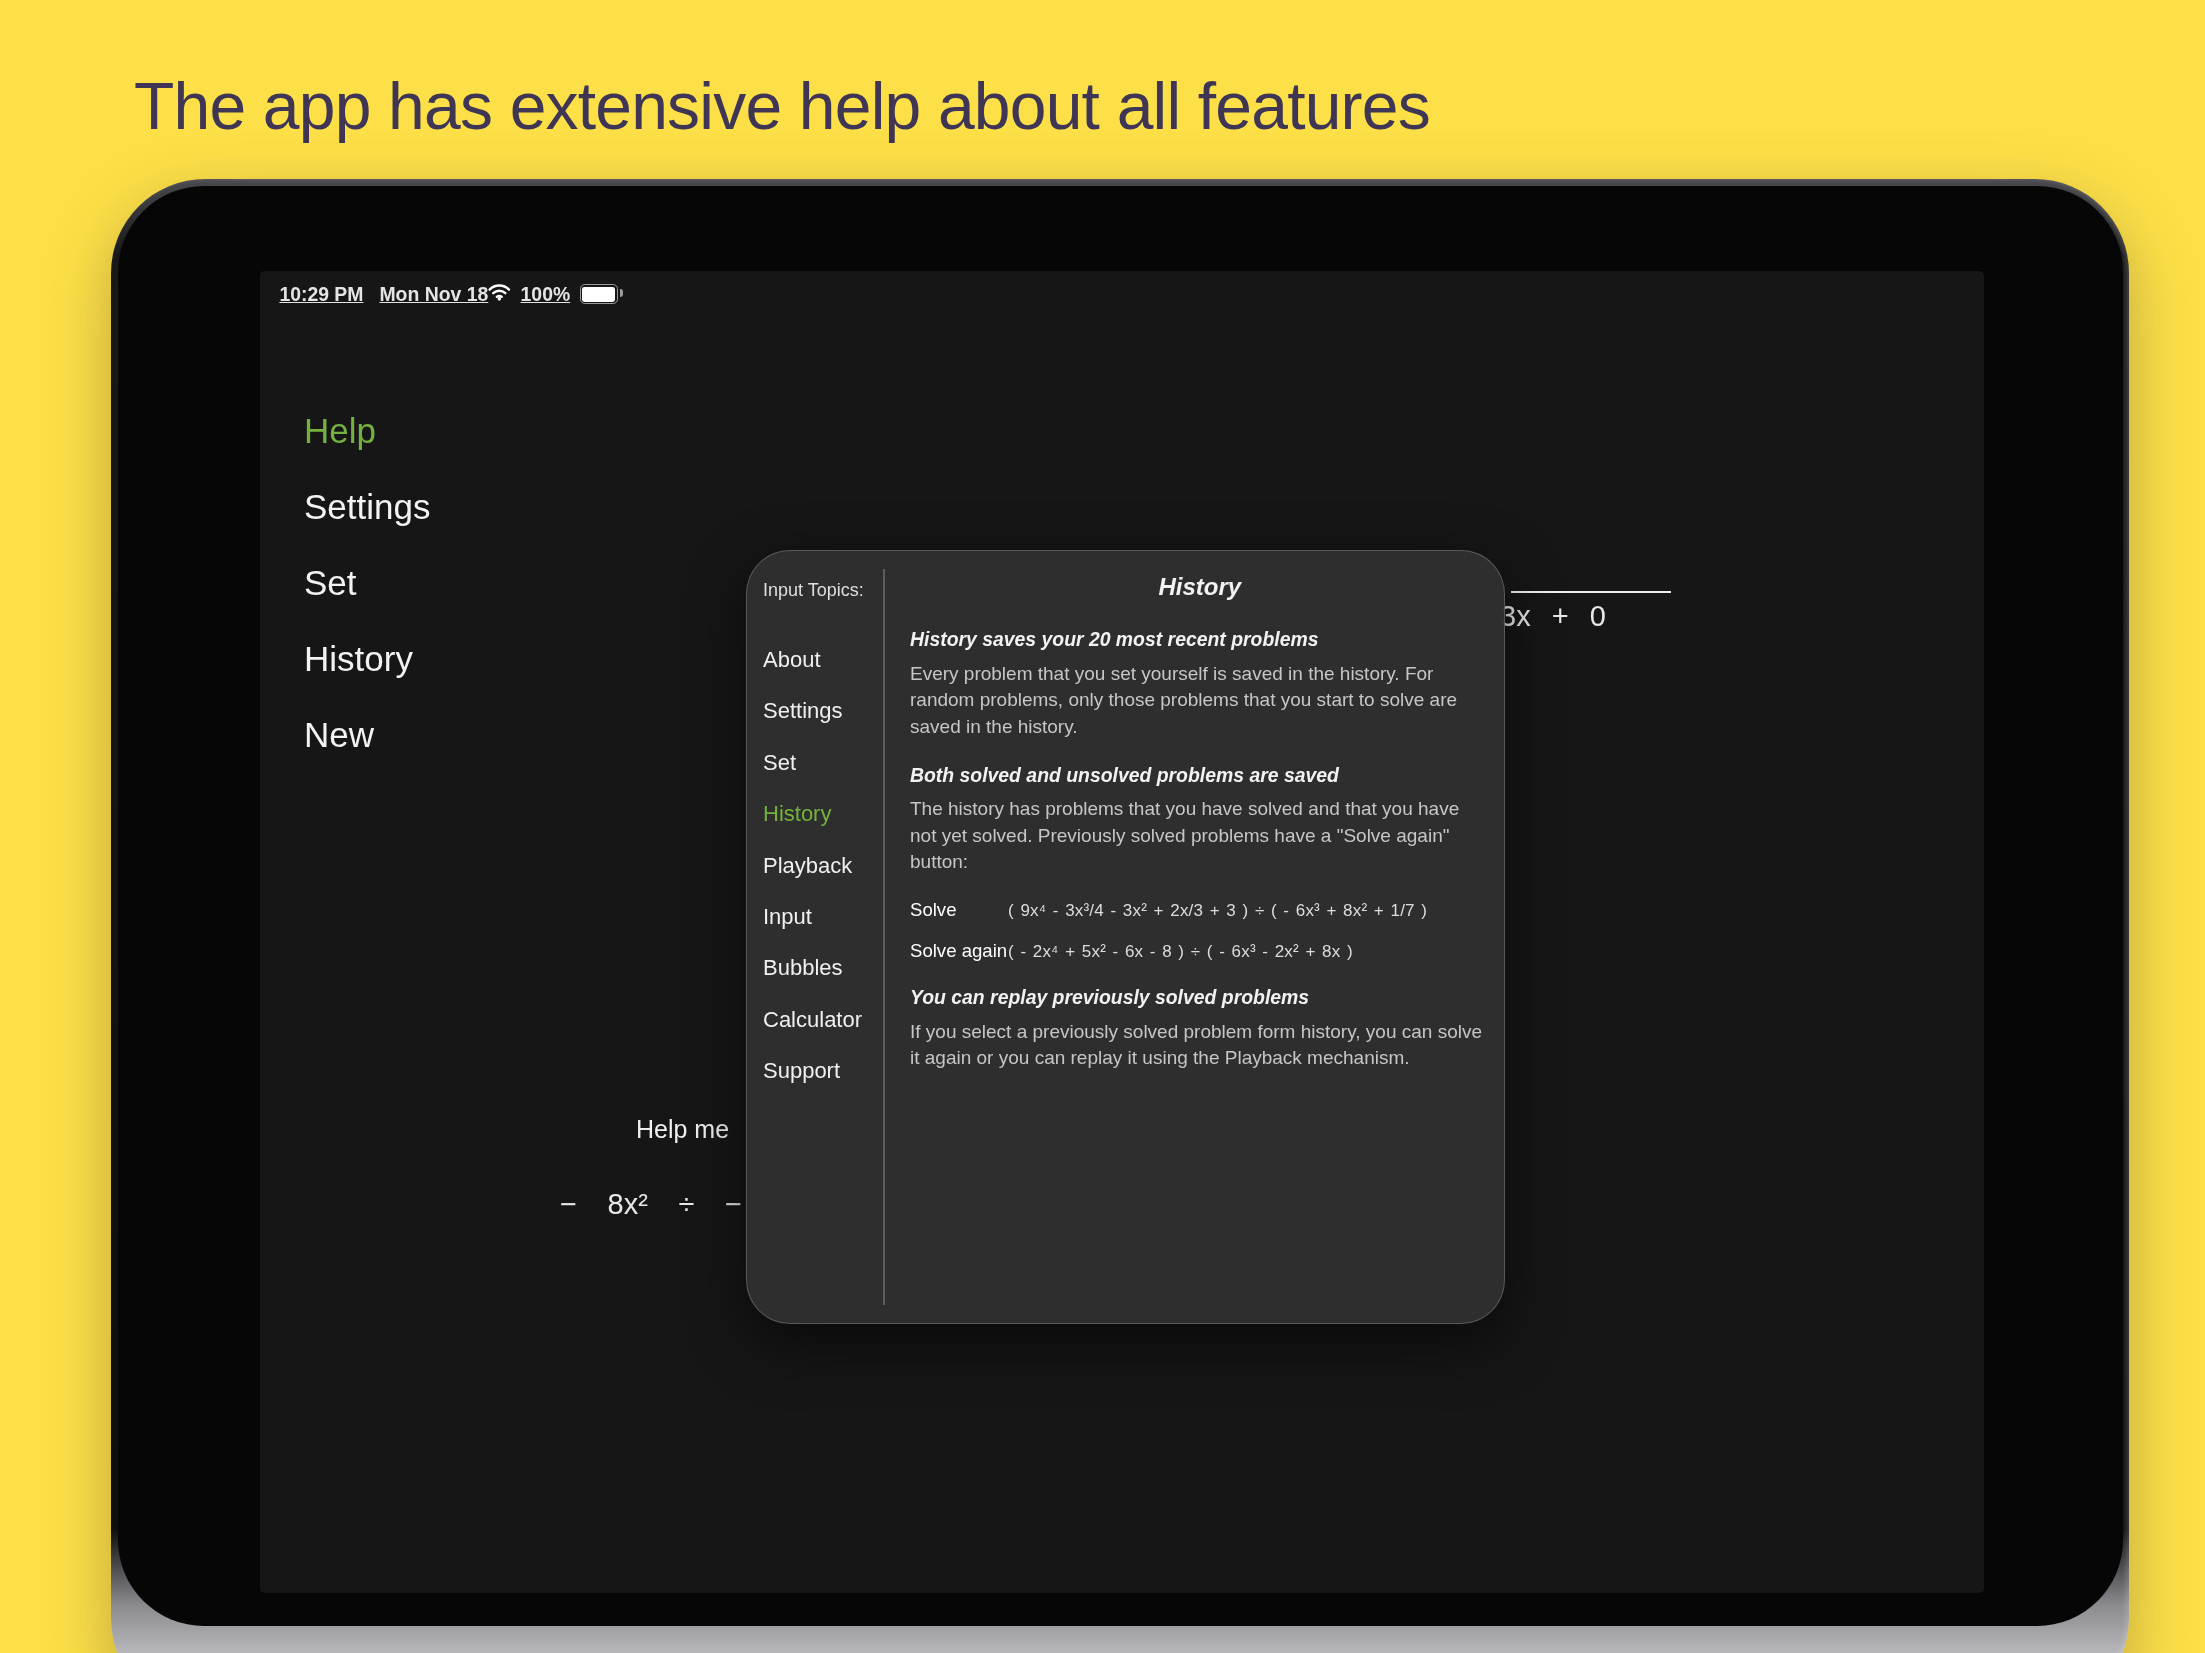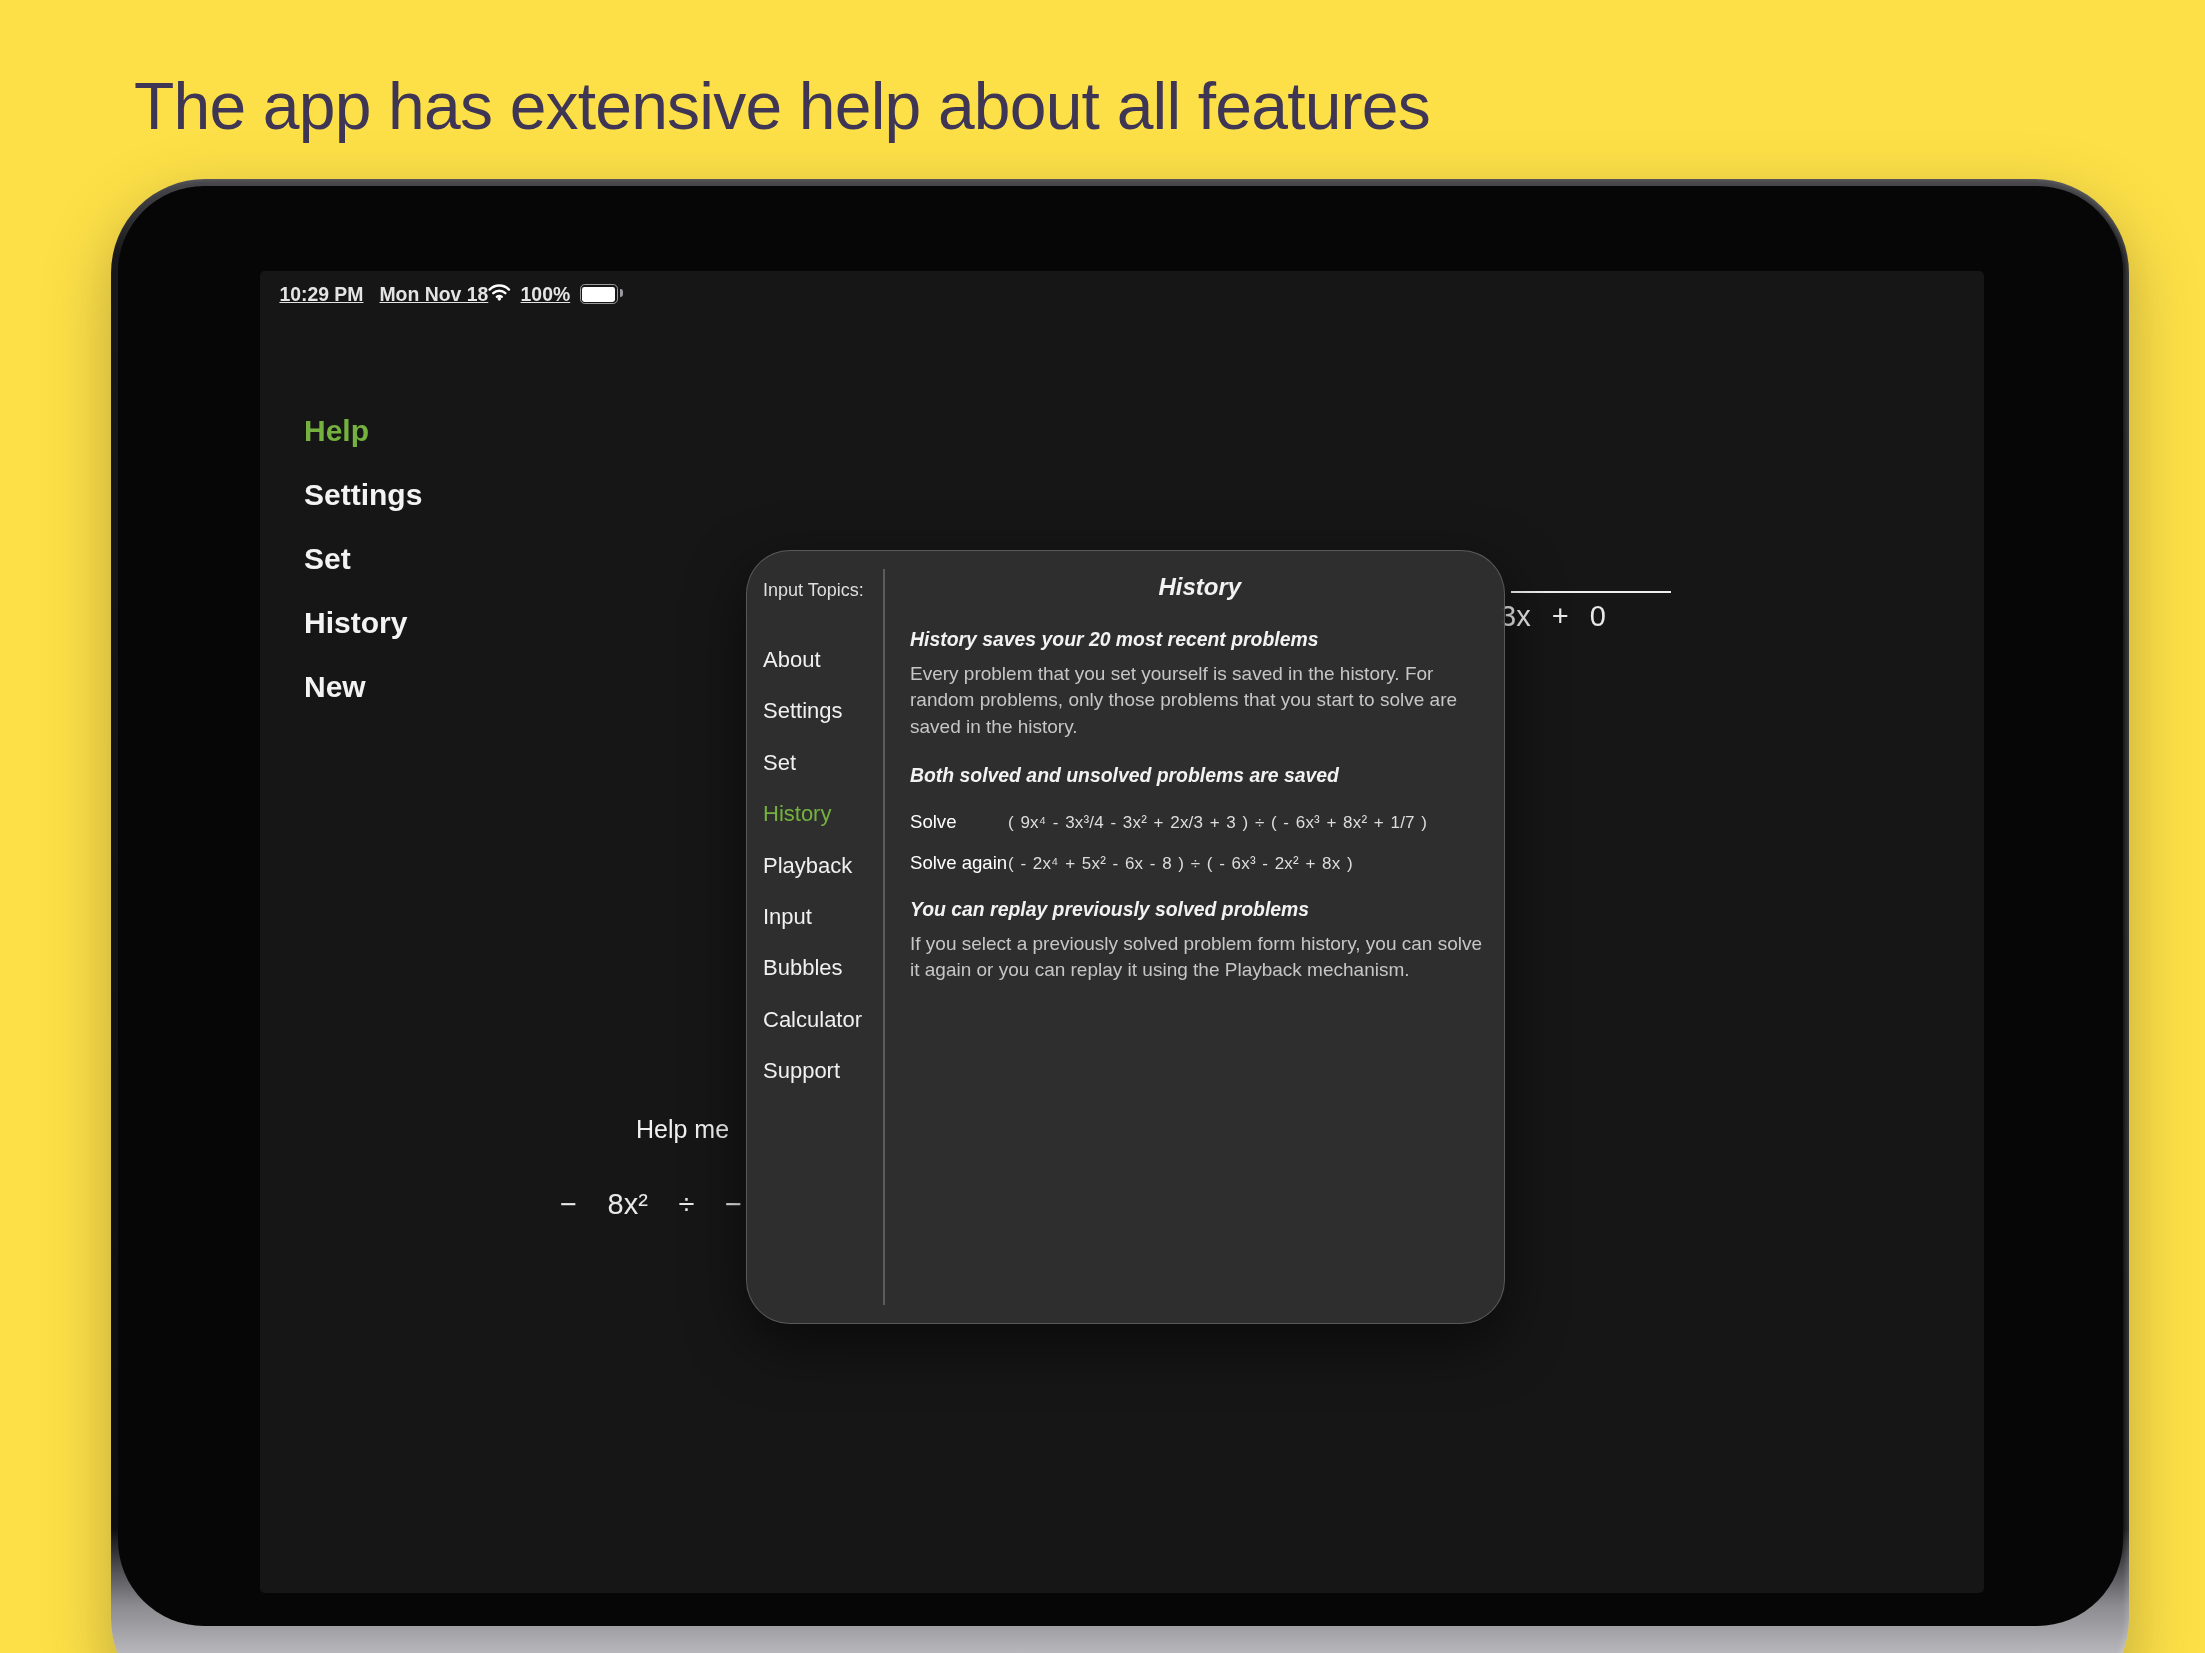--- a/index.html
+++ b/index.html
@@ -27,22 +27,22 @@
   .statusbar{position:absolute;top:9.7px;left:19.4px;right:16px;height:27.4px;display:flex;
              justify-content:flex-start;align-items:center;font-size:19.4px;color:#e4e4e4;text-decoration:underline;}
   .status-left{display:flex;gap:16px;font-weight:700;}
   .status-right{display:flex;align-items:center;gap:9.7px;font-weight:700;}
   .battery{position:relative;width:36px;height:18px;border:1.6px solid #9a9a9e;border-radius:4.8px;}
   .battery-fill{position:absolute;inset:1.6px;background:#ffffff;border-radius:2.4px;}
   .battery-cap{position:absolute;right:-6.5px;top:4px;width:3.2px;height:8px;background:#9a9a9e;
                border-radius:0 2.4px 2.4px 0;}
 
   
-  .sidebar{position:absolute;left:44px;top:142px;display:flex;flex-direction:column;gap:28px;
-           font-size:30px;color:#f3f3f3;font-weight:bold;}
+  .sidebar{position:absolute;left:44px;top:142px;display:flex;flex-direction:column;gap:40px;
+           font-size:35px;color:#f3f3f3;}
   .nav-item{line-height:36px;cursor:pointer;}
   .nav-item.active{color:#74b13e;}
 
   
   .help-me{position:absolute;left:376px;top:844px;font-size:25px;color:#f0f0f0;}
   .expr-left{position:absolute;left:300px;top:917px;font-size:29px;color:#e8e8e8;word-spacing:22.6px;}
   .frac{position:absolute;left:1240px;top:320px;color:#e8e8e8;}
   .frac-bar{width:160px;height:2.4px;background:#eeeeee;margin-left:11.3px;}
   .frac-text{font-size:29px;word-spacing:13px;margin-top:6.5px;}
 
@@ -132,20 +132,21 @@
         </div>
         <div class="divider"></div>
 
         <div class="dialog-content">
           <div class="dialog-title">History</div>
 
           <div class="sec-head" style="margin-top:27.4px;">History saves your 20 most recent problems</div>
           <p class="sec-body">Every problem that you set yourself is saved in the history. For random problems, only those problems that you start to solve are saved in the history.</p>
 
           <div class="sec-head">Both solved and unsolved problems are saved</div>
+          <p class="sec-body">The history has problems that you have solved and that you have not yet solved. Previously solved problems have a "Solve again" button:</p>
 
           <div class="example">
             <span class="example-label">Solve</span>
             <span class="example-formula">( 9x⁴ - 3x³/4 - 3x² + 2x/3 + 3 ) ÷ ( - 6x³ + 8x² + 1/7 )</span>
           </div>
           <div class="example" style="margin-top:19.4px;">
             <span class="example-label">Solve again</span>
             <span class="example-formula">( - 2x⁴ + 5x² - 6x - 8 ) ÷ ( - 6x³ - 2x² + 8x )</span>
           </div>
 

